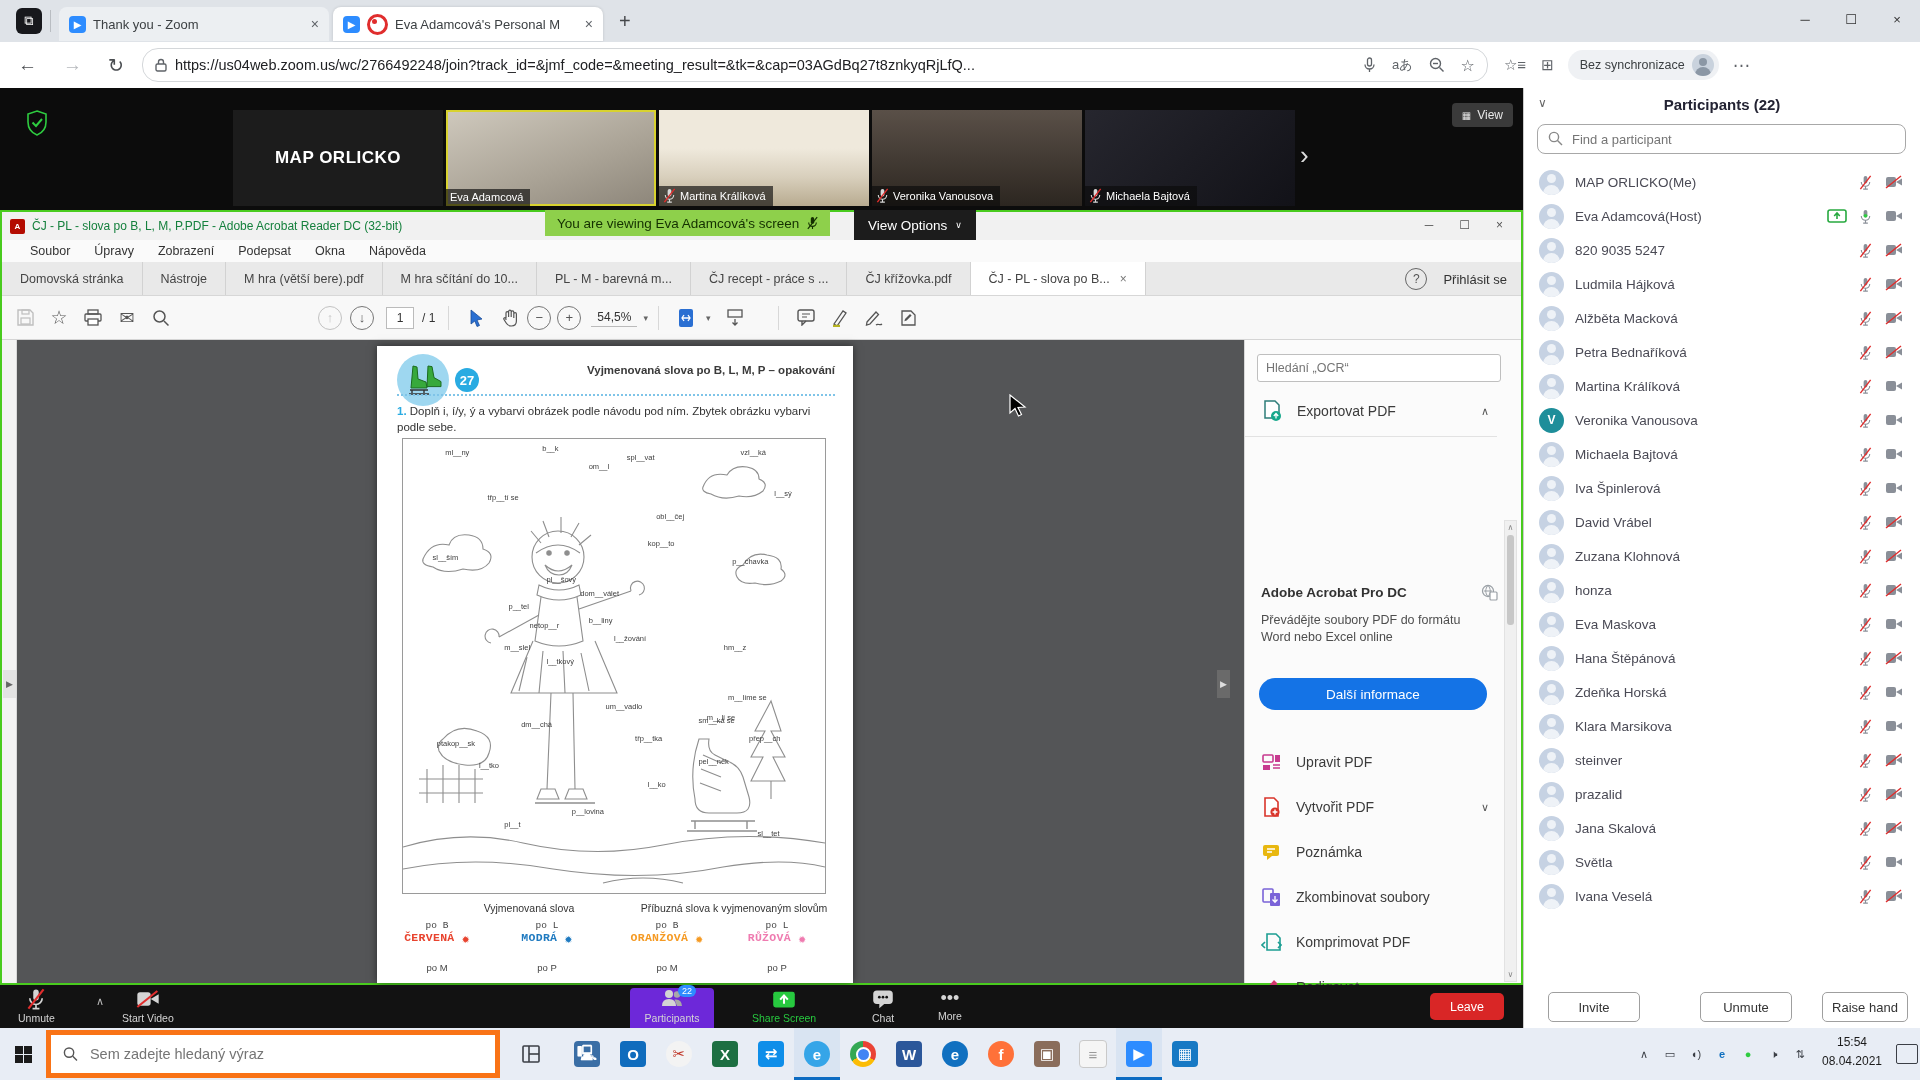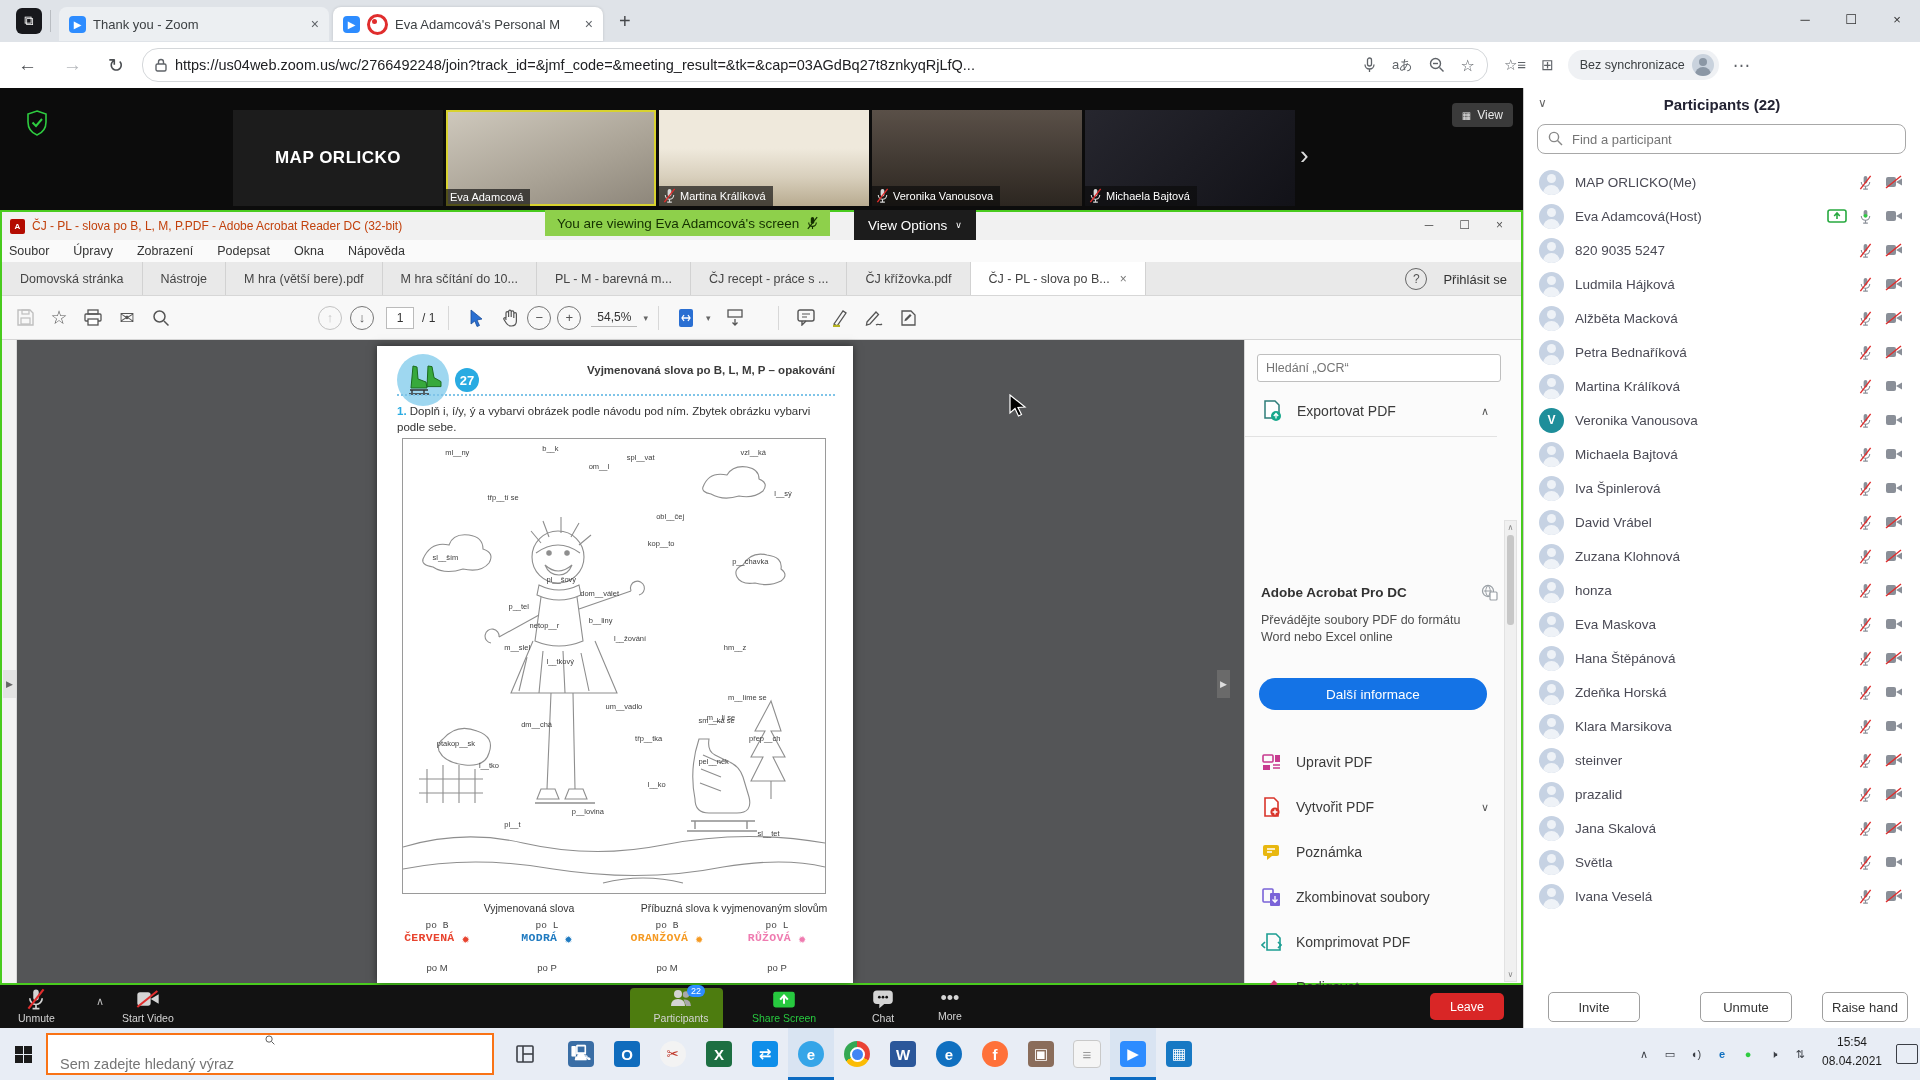--- a/index.html
+++ b/index.html
@@ -48,28 +48,28 @@
   .tile.speaking{outline:2px solid #d8d22f;outline-offset:-2px;}
   .namechip{position:absolute;left:0;bottom:0;background:rgba(10,10,10,.65);color:#fff;font-size:11px;
     padding:2px 7px 3px 4px;display:flex;align-items:center;gap:4px;max-width:95%;white-space:nowrap;}
   .nextarrow{position:absolute;left:1300px;top:52px;color:#ddd;font-size:26px;}
   
   .acrobat{position:absolute;left:0;top:210px;width:1523px;height:775px;background:#f1f1f1;
     box-sizing:border-box;border:2px solid #49cb1e;}
   .ac-title{position:absolute;left:0;top:0;width:100%;height:28px;background:#f1f1f1;display:flex;align-items:center;}
   .ac-title .pdficon{width:15px;height:15px;background:#b30b00;border-radius:2px;color:#fff;font-size:8px;display:flex;
     align-items:center;justify-content:center;margin:0 7px 0 8px;font-weight:bold;}
-  .ac-title .ttl{font-size:12px;color:#c2410c;}
+  .ac-title .ttl{font-size:12px;color:#15803d;}
   .ac-winbtns{position:absolute;right:18px;top:0;height:26px;display:flex;gap:26px;align-items:center;color:#555;font-size:12px;}
   .banner{position:absolute;left:543px;top:-2px;height:26px;background:#8ed04b;color:#143000;font-size:13.5px;
     display:flex;align-items:center;gap:8px;padding:0 12px;}
   .viewopts{position:absolute;left:852px;top:-2px;height:30px;background:#1c1c1c;color:#fff;font-size:13.5px;
     display:flex;align-items:center;gap:8px;padding:0 14px;}
   .menubar{position:absolute;left:0;top:28px;width:100%;height:22px;background:#fafafa;display:flex;gap:24px;
-    padding-left:7px;align-items:center;font-size:12.5px;color:#333;box-sizing:border-box;}
+    padding-left:28px;align-items:center;font-size:12.5px;color:#333;box-sizing:border-box;}
   .doctabs{position:absolute;left:0;top:50px;width:100%;height:34px;background:#e9e9e9;display:flex;align-items:stretch;
     border-bottom:1px solid #d7d7d7;box-sizing:border-box;}
   .dtab{display:flex;align-items:center;padding:4px 18px;font-size:12.5px;color:#444;border-right:1px solid #d2d2d2;white-space:nowrap;}
   .dtab.active{background:#fff;}
   .dtab .dclose{margin-left:10px;color:#777;font-size:12px;}
   .dt-right{position:absolute;right:14px;top:0;height:34px;display:flex;align-items:center;gap:16px;}
   .helpcirc{width:20px;height:20px;border-radius:50%;border:1.5px solid #666;color:#555;display:flex;align-items:center;
     justify-content:center;font-size:12px;}
   .signin{font-size:13px;color:#333;}
   .actoolbar{position:absolute;left:0;top:84px;width:100%;height:44px;background:#f8f8f8;border-bottom:1px solid #d5d5d5;
@@ -145,22 +145,22 @@
   .zitem{position:absolute;top:3px;display:flex;flex-direction:column;align-items:center;gap:2px;color:#d4d4d4;font-size:10.5px;}
   .zbadge{position:absolute;top:-3px;right:-12px;background:#2d8cff;color:#fff;font-size:9px;border-radius:7px;padding:0 4px;line-height:12px;}
   .zcaret{position:absolute;left:96px;top:10px;color:#bbb;font-size:11px;}
   .leavebtn{position:absolute;left:1430px;top:8px;width:74px;height:27px;background:#d92626;color:#fff;border:0;
     border-radius:5px;font-size:12.5px;font-family:inherit;}
   
   .taskbar{position:absolute;left:0;top:1028px;width:1920px;height:52px;background:#e8edf5;display:flex;align-items:center;}
   .startbtn{width:46px;height:52px;display:flex;align-items:center;justify-content:center;}
   .winlogo{width:17px;height:17px;display:grid;grid-template-columns:8px 8px;grid-template-rows:8px 8px;gap:1px;}
   .winlogo i{background:#1b1b1b;}
-  .tsearch{width:420px;height:38px;background:#fff;border:2px solid #f97316;display:flex;align-items:center;
-    padding:0 12px;gap:10px;color:#444;flex-direction:column;}
+  .tsearch{width:420px;height:38px;background:#fff;border:5px solid #f97316;display:flex;align-items:center;
+    padding:0 12px;gap:10px;color:#444;}
   .tsearch input{border:0;outline:0;font-size:14.5px;color:#333;font-family:inherit;width:100%;background:transparent;}
   .tbicons{display:flex;align-items:center;margin-left:10px;}
   .tbi{width:46px;height:52px;display:flex;align-items:center;justify-content:center;position:relative;}
   .tbi.active{background:#d9e4f2;box-shadow:inset 0 -3px 0 #0b6bc2;}
   .appglyph{width:26px;height:26px;border-radius:4px;display:flex;align-items:center;justify-content:center;
     color:#fff;font-size:15px;font-weight:bold;}
   .tray{position:absolute;right:112px;top:1028px;height:52px;display:flex;align-items:center;gap:10px;color:#3b3f46;font-size:12px;}
   .trayglyph{width:16px;height:16px;display:flex;align-items:center;justify-content:center;font-size:11px;color:#3b3f46;}
   .clock{position:absolute;right:26px;top:1033px;width:84px;text-align:center;font-size:12px;color:#1b1b1b;line-height:1.6;}
   .notif{position:absolute;right:2px;top:1044px;width:20px;height:18px;border:1.4px solid #3b3f46;border-radius:2px;}
@@ -1012,21 +1012,21 @@
     </div>
     <span class="zcaret">∧</span>
     <div class="zitem" style="left:122px;">
       <svg width="24" height="22" viewBox="0 0 18 14">
           <rect x="1" y="2" width="10" height="10" rx="2" fill="#d4d4d4"></rect>
           <path d="M11 7 l6-3.5 v7 z" fill="#d4d4d4"></path>
           <line x1="1" y1="13" x2="16" y2="1" stroke="#e02d2d" stroke-width="1.6"></line>
         </svg>
       <span>Start Video</span>
     </div>
-    <div class="zitem" style="left:630px;width:84px;background:#4d7c0f;height:56px;border-radius:4px;padding-left:9px;">
+    <div class="zitem" style="left:630px;width:84px;background:#6d28d9;height:56px;border-radius:4px;">
       <span style="position:relative;">
         <svg width="24" height="20" viewBox="0 0 24 20">
             <circle cx="9" cy="6" r="4" fill="#d4d4d4"></circle>
             <path d="M2 18 q0-7 7-7 q7 0 7 7z" fill="#d4d4d4"></path>
             <circle cx="17" cy="6.5" r="3.2" fill="#a8a8a8"></circle>
             <path d="M14.5 11.5 q7-1 7.5 6.5 h-5" fill="#a8a8a8"></path>
           </svg>
         <span class="zbadge">22</span>
       </span>
       <span>Participants</span>

